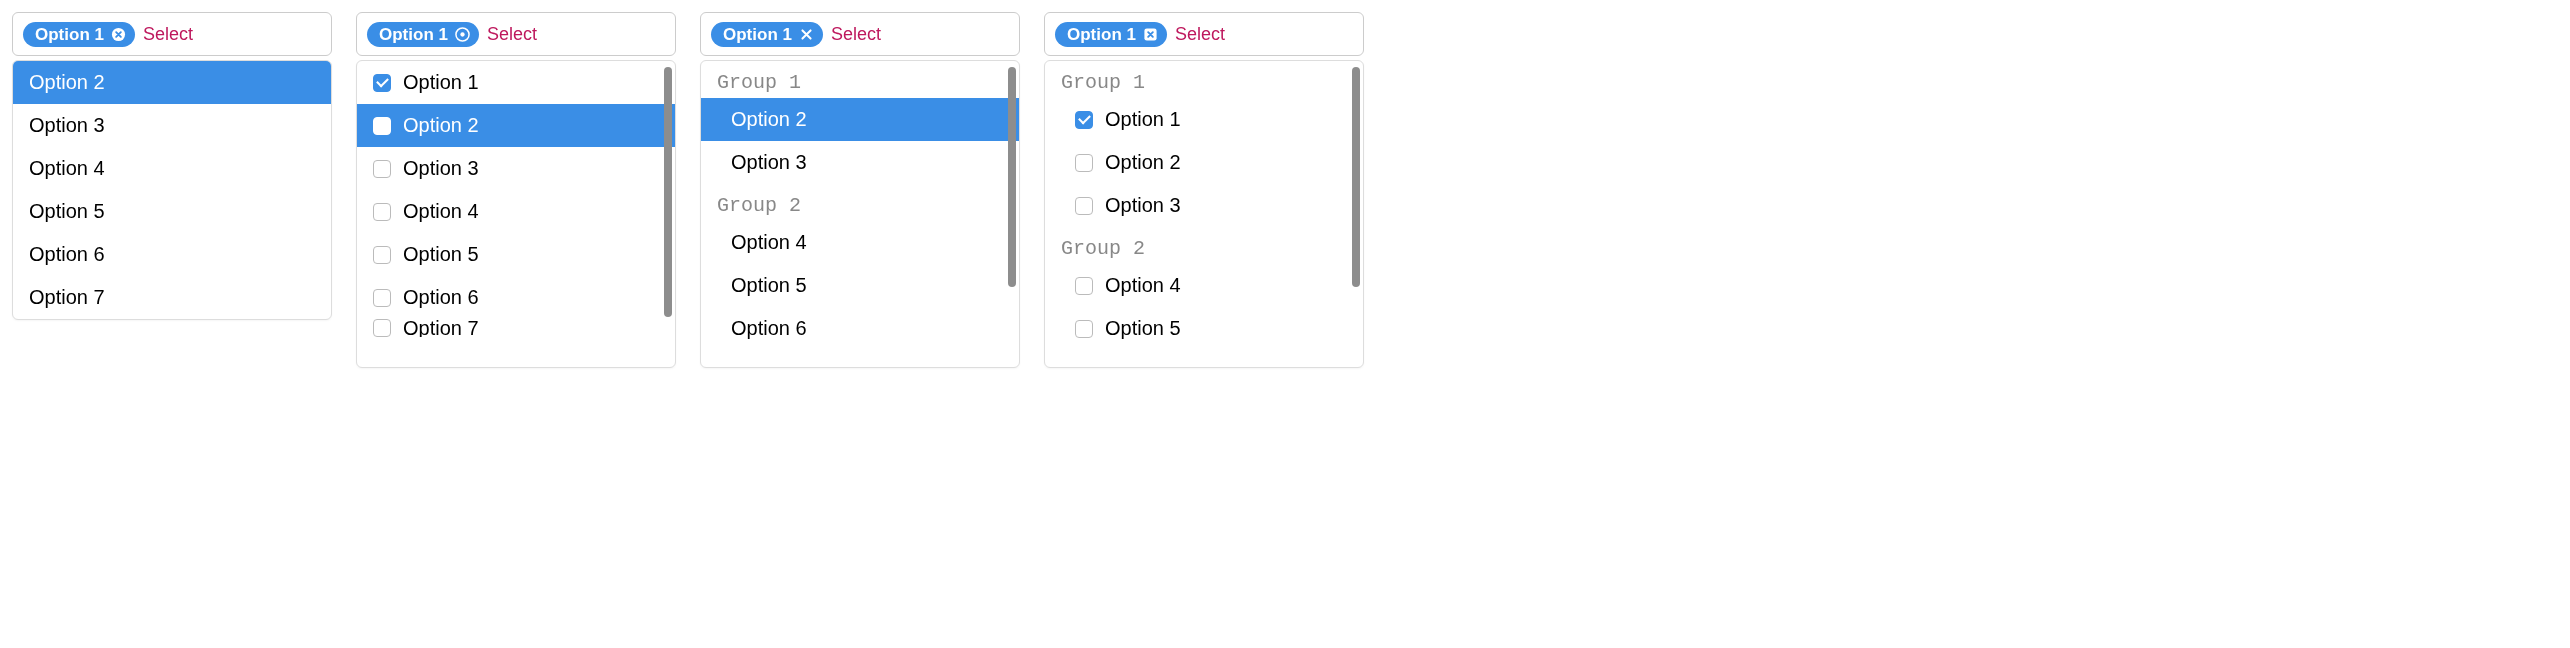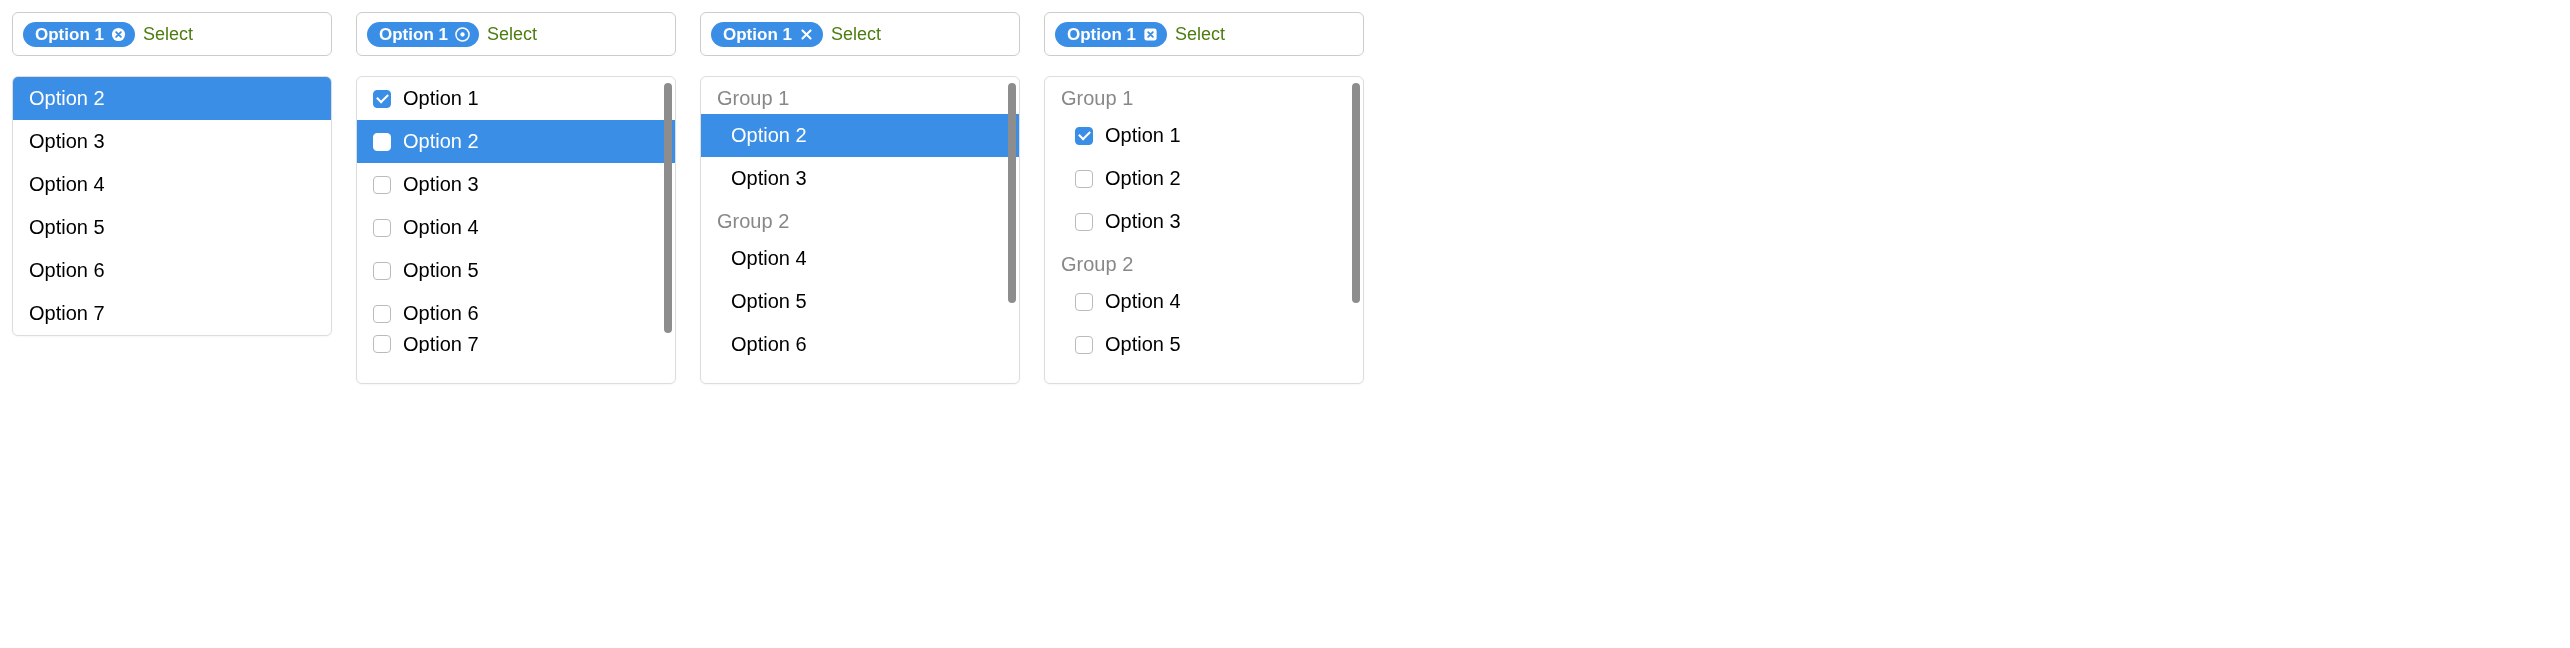--- a/index.html
+++ b/index.html
@@ -39,27 +39,27 @@
   line-height: 1;
 }
 .chip-close {
   display: inline-flex;
   align-items: center;
   justify-content: center;
   width: 17px;
   height: 17px;
 }
 .placeholder {
-  color: #4d7c0f;
+  color: #be185d;
   font-size: 18px;
 }
 .dropdown {
   border: 1px solid #ddd;
   border-radius: 6px;
-  margin-top: 20px;
+  margin-top: 4px;
   background: #fff;
   overflow: hidden;
   box-shadow: 0 1px 2px rgba(0,0,0,0.04);
   position: relative;
 }
 .dropdown.scrollable {
   height: 308px;
   overflow-y: hidden;
 }
 .dropdown .scroll-content {
@@ -79,20 +79,21 @@
   background: #3a8ee6;
   color: #fff;
 }
 .option.indented {
   padding-left: 30px;
 }
 .group-label {
   padding: 10px 16px 4px 16px;
   font-size: 20px;
   color: #888;
+  font-family: Liberation Mono, monospace;
 }
 .checkbox {
   width: 18px;
   height: 18px;
   border: 1.5px solid #bbb;
   border-radius: 4px;
   flex-shrink: 0;
   display: inline-flex;
   align-items: center;
   justify-content: center;

